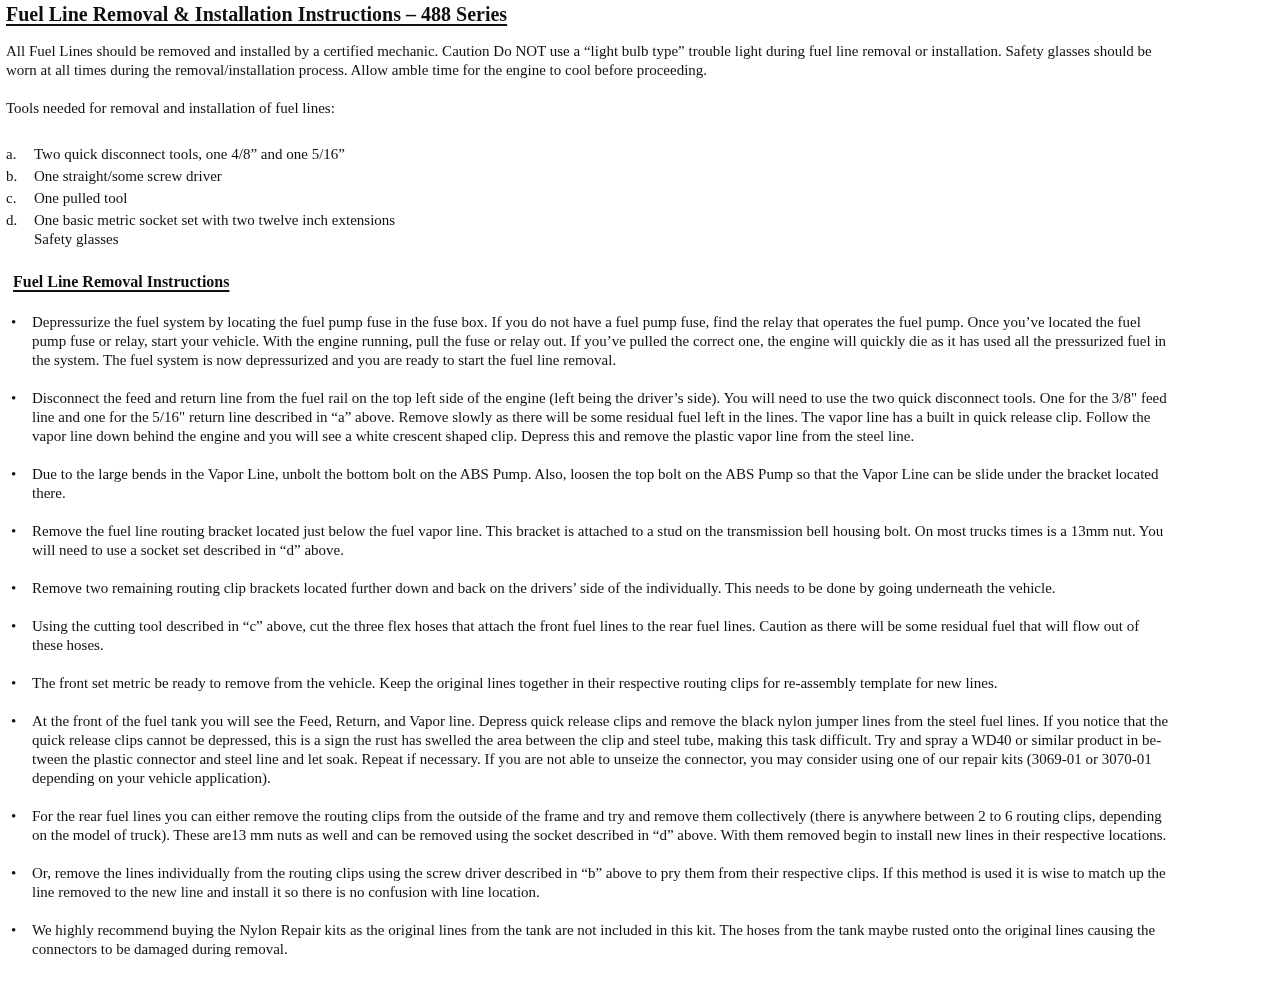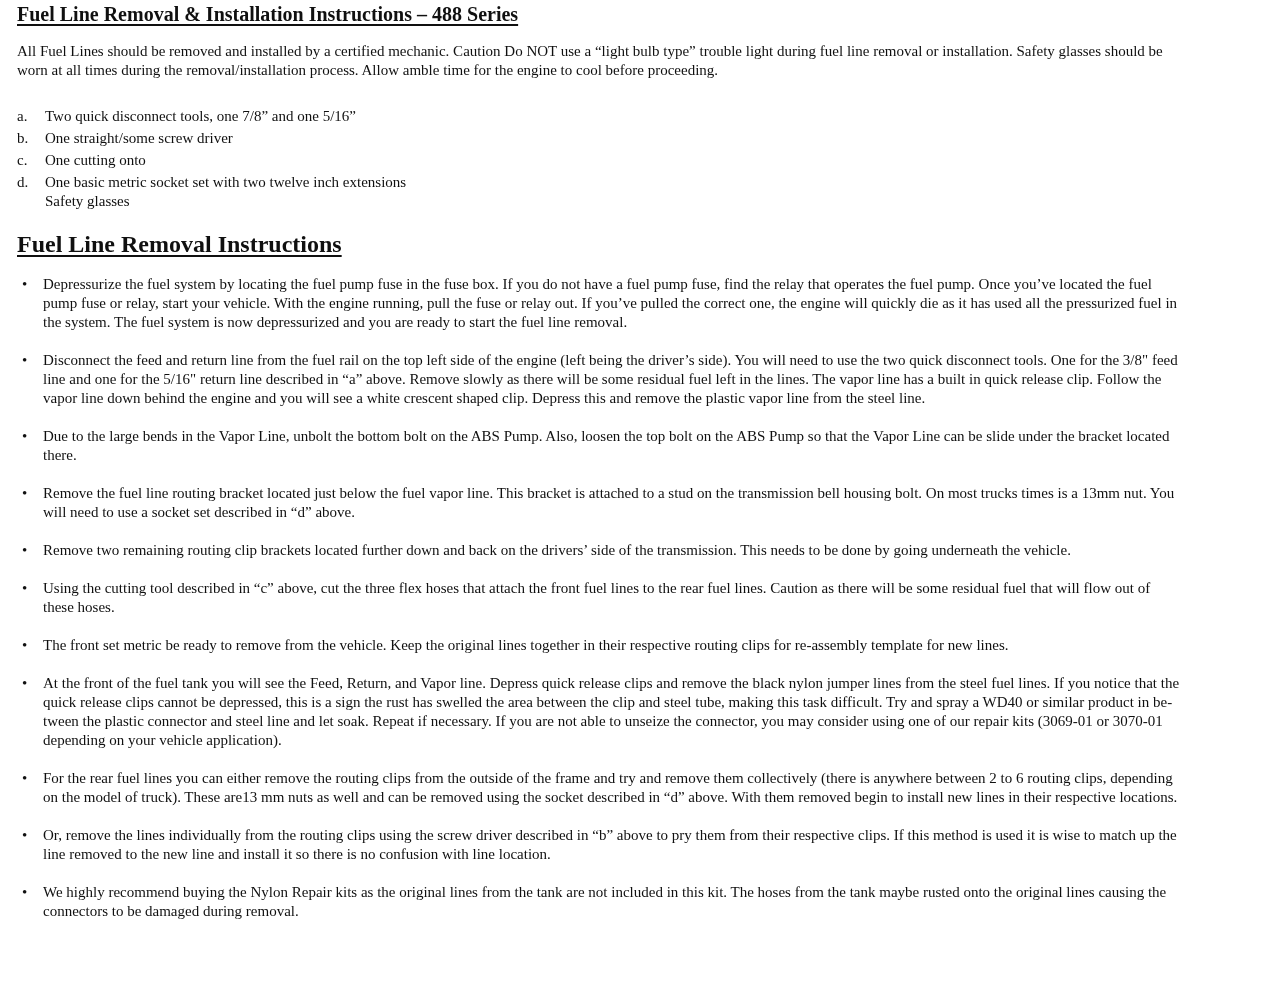--- a/index.html
+++ b/index.html
@@ -8,21 +8,21 @@
     background: #ffffff;
   }
   body {
     width: 1280px;
     height: 989px;
     font-family: "Liberation Serif", "DejaVu Serif", serif;
     color: #101010;
     overflow: hidden;
   }
   .doc {
-    padding: 3px 8px 0 17px;
+    padding: 3px 8px 0 6px;
   }
   h1.title {
     font-size: 20px;
     line-height: 23px;
     font-weight: bold;
     margin: 0;
     text-decoration: underline;
     text-decoration-thickness: 2px;
     text-underline-offset: 3px;
   }
@@ -48,24 +48,24 @@
     align-items: flex-start;
     margin-bottom: 3px;
   }
   ol.tools-list .marker {
     flex: none;
     width: 28px;
     font-size: 15px;
     line-height: 19px;
   }
   h2.section-heading {
-    font-size: 24px;
+    font-size: 16px;
     line-height: 24px;
     font-weight: bold;
-    margin: 21px 0 0 0;
+    margin: 21px 0 0 7px;
     text-decoration: underline;
     text-decoration-thickness: 2px;
     text-underline-offset: 3px;
   }
   ul.bullets {
     list-style: none;
     margin: 19px 0 0 0;
     padding: 0;
   }
   ul.bullets li {
@@ -88,33 +88,34 @@
 </head>
 <body>
 
 <div class="doc">
 
   <h1 class="title">Fuel Line Removal &amp; Installation Instructions – 488 Series</h1>
 
   <p class="body-text intro">All Fuel Lines should be removed and installed by a certified mechanic. Caution Do NOT use a “light bulb type” trouble light during fuel line removal or installation. Safety glasses should be
 worn at all times during the removal/installation process. Allow amble time for the engine to cool before proceeding.</p>
 
+  <p class="body-text tools-heading">Tools needed for removal and installation of fuel lines:</p>
 
   <ol class="tools-list">
     <li>
       <span class="marker">a.</span>
-      <span class="body-text flex-text">Two quick disconnect tools, one 7/8” and one 5/16”</span>
+      <span class="body-text flex-text">Two quick disconnect tools, one 4/8” and one 5/16”</span>
     </li>
     <li>
       <span class="marker">b.</span>
       <span class="body-text flex-text">One straight/some screw driver</span>
     </li>
     <li>
       <span class="marker">c.</span>
-      <span class="body-text flex-text">One cutting onto</span>
+      <span class="body-text flex-text">One pulled tool</span>
     </li>
     <li>
       <span class="marker">d.</span>
       <span class="body-text flex-text">One basic metric socket set with two twelve inch extensions
 Safety glasses</span>
     </li>
   </ol>
 
   <h2 class="section-heading">Fuel Line Removal Instructions</h2>
 
@@ -136,21 +137,21 @@
       <span class="body-text flex-text">Due to the large bends in the Vapor Line, unbolt the bottom bolt on the ABS Pump. Also, loosen the top bolt on the ABS Pump so that the Vapor Line can be slide under the bracket located
 there.</span>
     </li>
     <li>
       <span class="bmark">•</span>
       <span class="body-text flex-text">Remove the fuel line routing bracket located just below the fuel vapor line. This bracket is attached to a stud on the transmission bell housing bolt. On most trucks times is a 13mm nut. You
 will need to use a socket set described in “d” above.</span>
     </li>
     <li>
       <span class="bmark">•</span>
-      <span class="body-text flex-text">Remove two remaining routing clip brackets located further down and back on the drivers’ side of the transmission. This needs to be done by going underneath the vehicle.</span>
+      <span class="body-text flex-text">Remove two remaining routing clip brackets located further down and back on the drivers’ side of the individually. This needs to be done by going underneath the vehicle.</span>
     </li>
     <li>
       <span class="bmark">•</span>
       <span class="body-text flex-text">Using the cutting tool described in “c” above, cut the three flex hoses that attach the front fuel lines to the rear fuel lines. Caution as there will be some residual fuel that will flow out of
 these hoses.</span>
     </li>
     <li>
       <span class="bmark">•</span>
       <span class="body-text flex-text">The front set metric be ready to remove from the vehicle. Keep the original lines together in their respective routing clips for re-assembly template for new lines.</span>
     </li>

